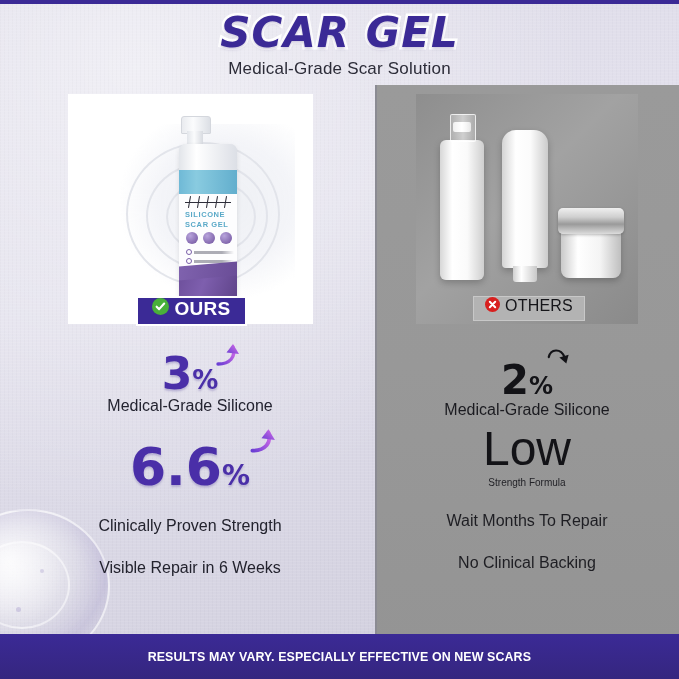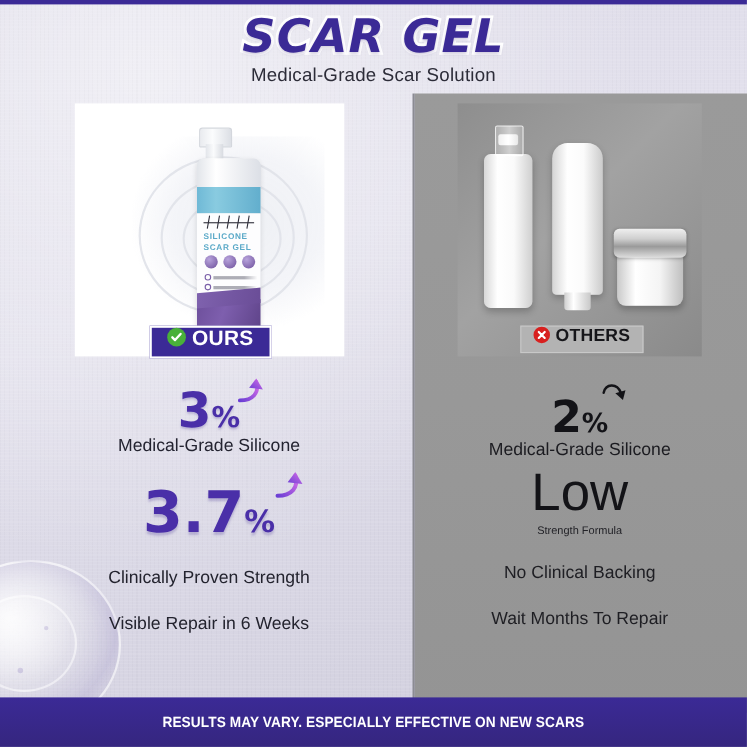--- a/index.html
+++ b/index.html
@@ -144,21 +144,21 @@
     box-shadow:0 3px 6px rgba(0,0,0,.22);}
 
   
   .badge{position:absolute;display:flex;align-items:flex-start;justify-content:center;
     gap:5px;z-index:7;}
   .badge-ours{left:136px;top:296px;width:107px;height:26px;
     background:#3b2a96;border:2px solid #ffffff;}
   .badge-others{left:473px;top:296px;width:110px;height:23px;
     background:#b3b3b3;border:1px solid #c8c8c8;}
   .badge-ours .lbl{color:#ffffff;font-weight:bold;font-size:19px;letter-spacing:.3px;}
-  .badge-others .lbl{color:#16161a;font-weight:bold;font-size:16px;letter-spacing:.2px;}
+  .badge-others .lbl{color:#16161a;font-weight:normal;font-size:16px;letter-spacing:.2px;}
   .ico-check{width:17px;height:17px;border-radius:50%;background:#49b03a;
     display:flex;align-items:center;justify-content:center;flex:none;}
   .ico-x{width:15px;height:15px;border-radius:50%;background:#d8201f;
     display:flex;align-items:center;justify-content:center;flex:none;}
 
   
   .col{position:absolute;z-index:6;text-align:center;}
   .col-left{left:20px;top:352px;width:340px;}
   .col-right{left:382px;top:360px;width:290px;}
 
@@ -315,21 +315,21 @@
             <path d="M4 22 C 16 22, 22 15, 19 5" stroke="url(#ga1)" stroke-width="3.4" fill="none" stroke-linecap="round"></path>
             <path d="M19 2 L25 12 L12.5 10.5 Z" fill="url(#ga1)"></path>
           </svg>
         </span>
       </div>
       <div class="stat-label">Medical-Grade Silicone</div>
     </div>
 
     <div class="stat s2" style="margin-top:26px;">
       <div class="stat-num">
-        <span class="num-big">3.7</span><span class="num-big pct">%</span>
+        <span class="num-big">6.6</span><span class="num-big pct">%</span>
         <span class="arrow" style="right:-24px;top:-14px;">
           <svg width="28" height="28" viewBox="0 0 26 26">
             <defs>
                 <linearGradient id="ga2" x1="0" y1="1" x2="1" y2="0">
               <stop offset="0" stop-color="#6b3fd4"></stop>
                   <stop offset="1" stop-color="#d86ee8"></stop>
             </linearGradient>
               </defs>
             <path d="M4 22 C 16 22, 22 15, 19 5" stroke="url(#ga2)" stroke-width="3.4" fill="none" stroke-linecap="round"></path>
             <path d="M19 2 L25 12 L12.5 10.5 Z" fill="url(#ga2)"></path>
@@ -355,21 +355,21 @@
         </span>
       </div>
       <div class="stat-label">Medical-Grade Silicone</div>
     </div>
 
     <div class="stat" style="">
       <div class="lowword">Low</div>
       <div class="sub-low">Strength Formula</div>
     </div>
 
+    <div class="bullet-line">Wait Months To Repair</div>
     <div class="bullet-line">No Clinical Backing</div>
-    <div class="bullet-line">Wait Months To Repair</div>
   </div>
 
   <div class="footer">
     <span>RESULTS MAY VARY. ESPECIALLY EFFECTIVE ON NEW SCARS</span>
   </div>
 
 </div>
 
 </body></html>

